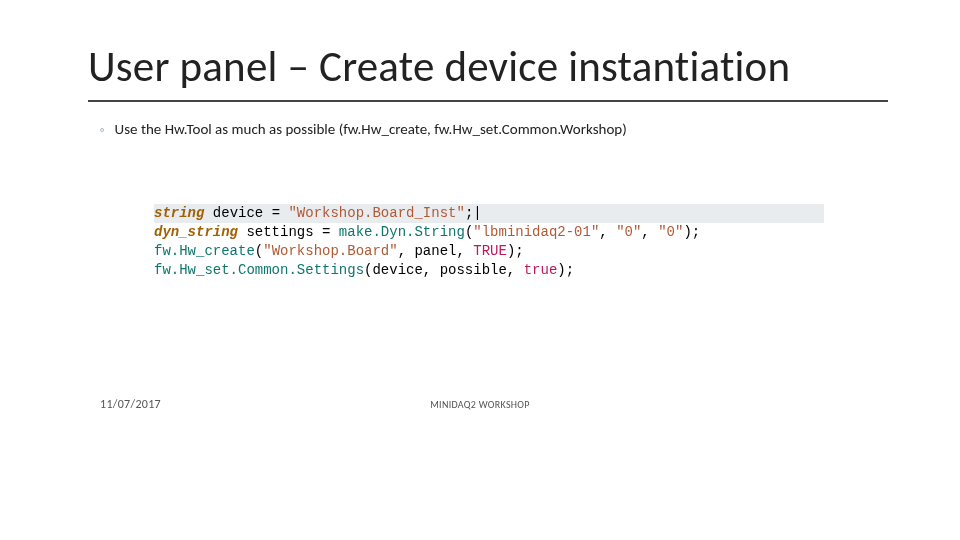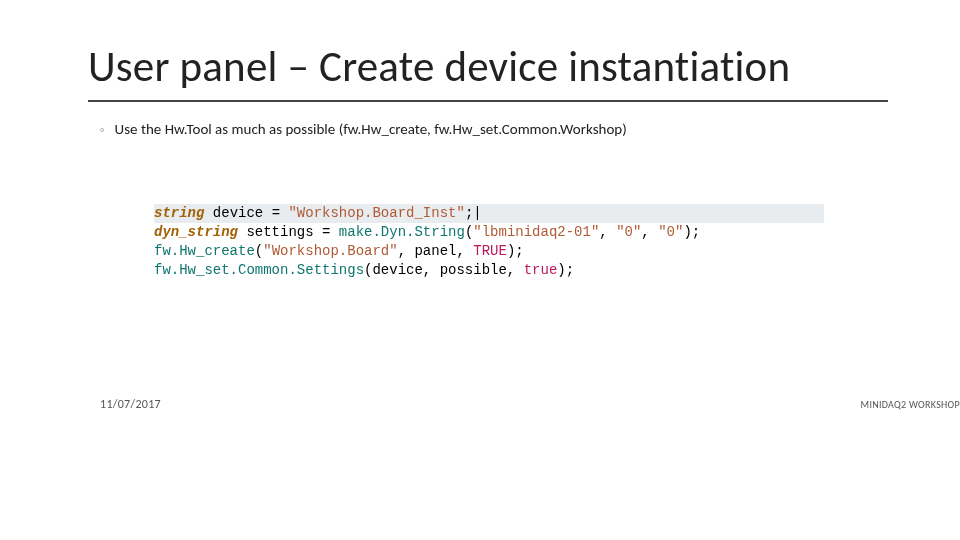--- a/index.html
+++ b/index.html
@@ -11,21 +11,21 @@
   .bullet-marker { color: #8aa3b5; font-size: 13px; }
   .code-wrap { position: absolute; left: 154px; top: 204px; width: 670px; }
   .hl-band { height: 19px; background: #e9ecef; }
   .code-block { position: absolute; left: 0; top: 0; font-family: "Consolas", "Courier New", monospace; font-size: 14px; line-height: 19px; white-space: pre; font-weight: 400; }
   .code-block .kw   { color: #a16207; font-weight: 700; font-style: italic; }
   .code-block .ident{ color: #000; }
   .code-block .fn   { color: #0f766e; }
   .code-block .str  { color: #b05a36; }
   .code-block .lit  { color: #be185d; font-weight: 400; }
   .footer-date   { position: absolute; left: 100px; bottom: 22px;  font-size: 12px; color: #555; letter-spacing: 0.3px; }
-  .footer-center { position: absolute; left: 0; right: 0; bottom: 22px; text-align: right; font-size: 10px; color: #555; letter-spacing: 0.3px; }
+  .footer-center { position: absolute; left: 0; right: 0; bottom: 22px; text-align: center; font-size: 10px; color: #555; letter-spacing: 0.3px; }
 </style>
 </head>
 <body>
 
 <div class="slide">
 
   <div class="title">User panel – Create device instantiation</div>
   <div class="underline"></div>
 
   <div class="bullet-row">

